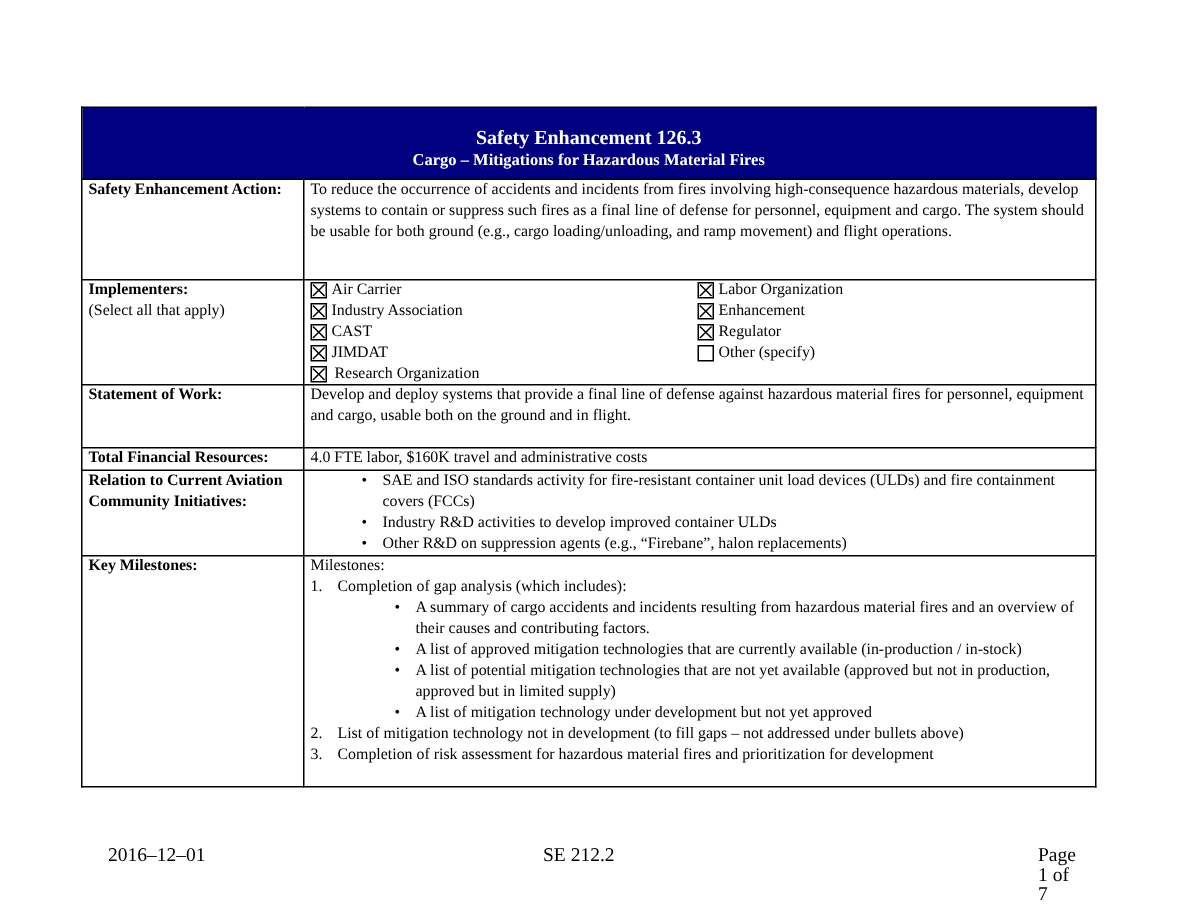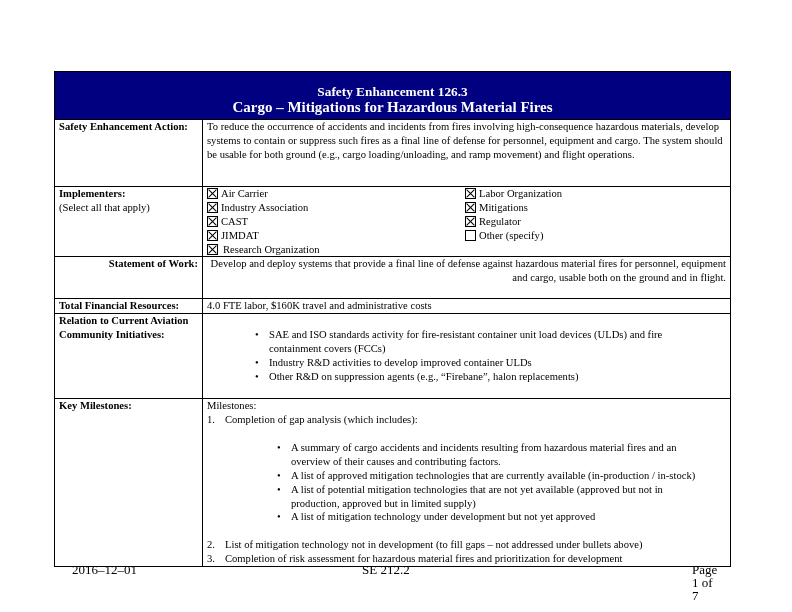--- a/index.html
+++ b/index.html
@@ -39,26 +39,26 @@
     table.se col.c2 { width: 528px; }
     .hdr {
       background: #000080;
       color: #fff;
       text-align: center;
       font-weight: bold;
       height: 47px;
       vertical-align: middle !important;
     }
     .hdr .t1 { font-size: 13.3px; line-height: 16px; display: block; padding-top: 6px; }
-    .hdr .t2 { font-size: 15px; line-height: 14px; display: block; }
+    .hdr .t2 { font-size: 11px; line-height: 14px; display: block; }
     .lbl { font-weight: bold; }
     .lbl .sub { font-weight: normal; display: block; }
     .r-action td { height: 66px; }
     .r-impl td { height: 68px; margin-left: 44px; }
-    .r-sow td { height: 41px; text-align: right; }
+    .r-sow td { height: 41px; }
     .r-fin td { height: 14px; }
     .r-rel td { height: 56px; }
     .r-perf td { height: 28px; }
     .r-ms td { height: 153px; }
 
     .impl-grid {
       display: grid;
       grid-template-columns: 258px 260px;
     }
     .cb-item {
@@ -82,21 +82,21 @@
       position: absolute;
       left: -1px; top: 4px;
       width: 11px; height: 1px;
       background: #000;
     }
     .cb.checked::before { transform: rotate(45deg); }
     .cb.checked::after { transform: rotate(-45deg); }
     .cb-item.research .cb-label { margin-left: 2px; }
 
     ul.bul {
-      margin: 14px;
+      margin: 0;
       padding: 0 0 0 34px;
       list-style: none;
     }
     ul.bul li {
       position: relative;
       padding-left: 14px;
     }
     ul.bul li::before {
       content: "\2022";
       position: absolute;
@@ -181,21 +181,21 @@
               <span class="cb-label">Research Organization</span>
             </div>
           </div>
           <div>
             <div class="cb-item">
               <span class="cb checked"></span>
               <span class="cb-label">Labor Organization</span>
             </div>
             <div class="cb-item">
               <span class="cb checked"></span>
-              <span class="cb-label">Mitigations</span>
+              <span class="cb-label">Enhancement</span>
             </div>
             <div class="cb-item">
               <span class="cb checked"></span>
               <span class="cb-label">Regulator</span>
             </div>
             <div class="cb-item">
               <span class="cb"></span>
               <span class="cb-label">Other (specify)</span>
             </div>
           </div>

